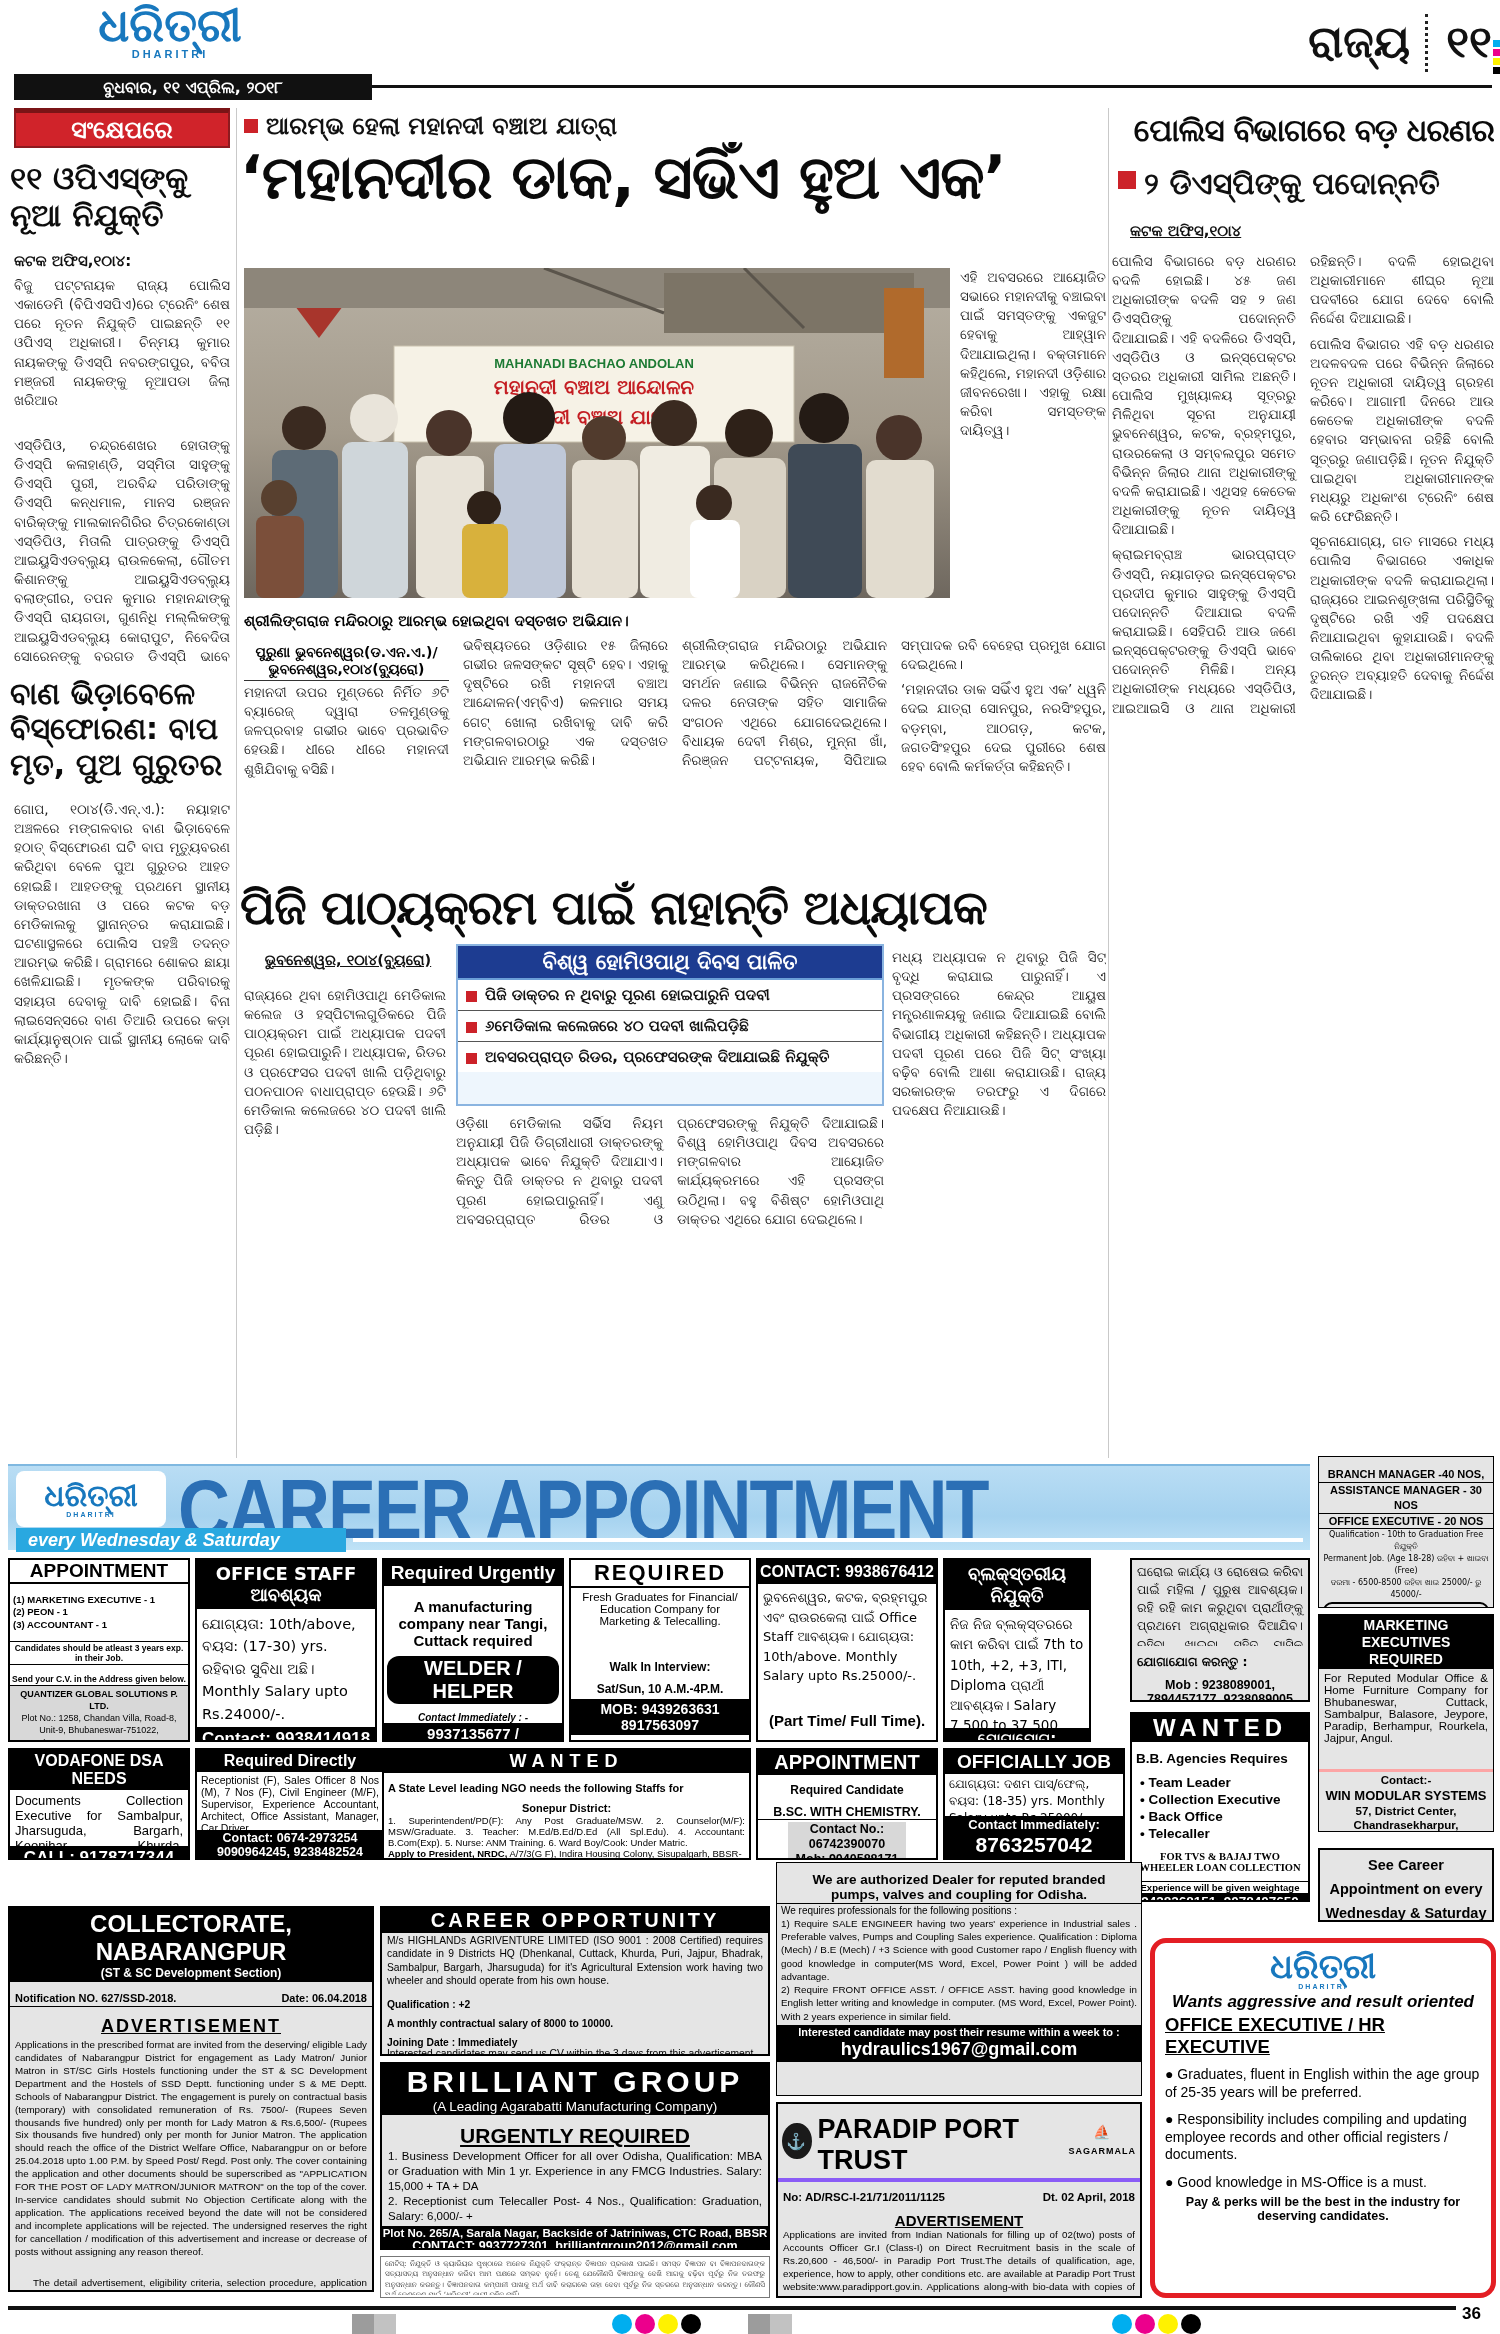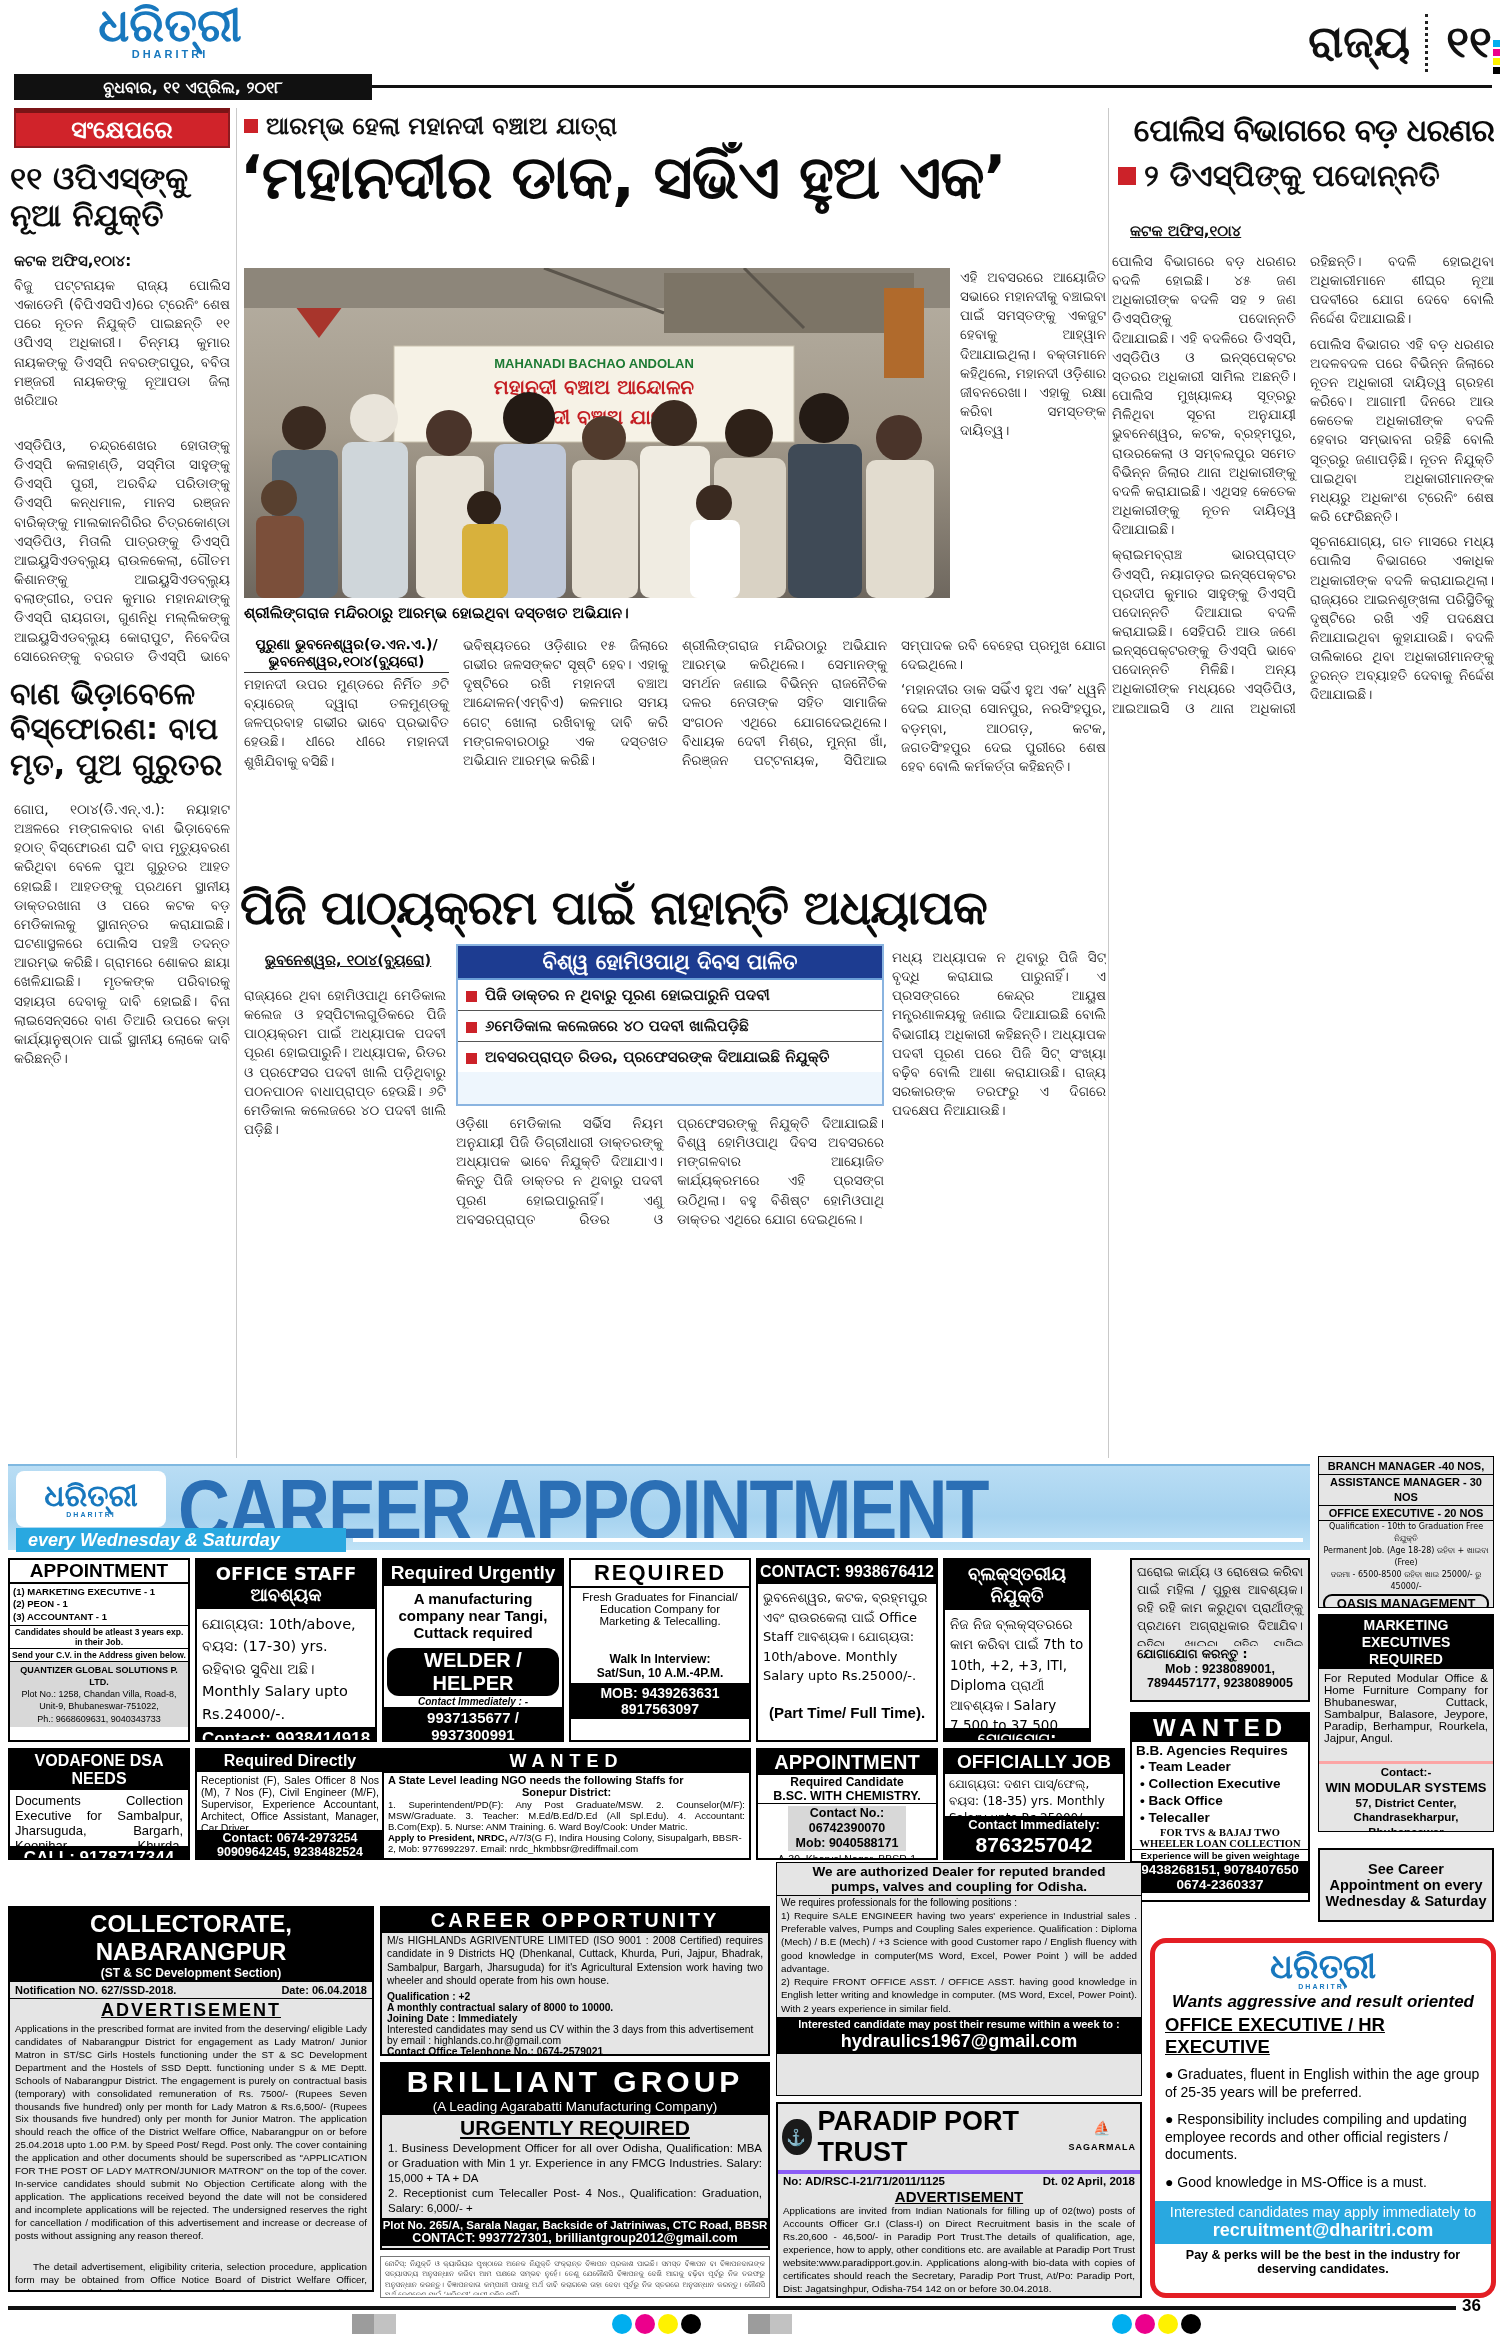--- a/index.html
+++ b/index.html
@@ -43,21 +43,21 @@
   .sched-line { background:#fff; height:4px; }
 
   
   .adbox { border:2px solid #000; background:#fff; overflow:hidden; }
   .adbox-thin { border:1px solid #000; background:#e5e5e5; overflow:hidden; }
   .ad-head { background:#000; color:#fff; font-weight:bold; text-align:center; }
   .ad-head-outline { border:2px solid #000; color:#000; font-weight:800; text-align:center; }
   .ad-bar { background:#000; color:#fff; font-weight:bold; text-align:center; }
   .gray-block { background:#d8d8d8; text-align:center; font-weight:bold; }
   .ctr { text-align:center; }
-  .b { font-weight:bold; }
+  .b { font-weight:bold;margin-top:8px; }
   .i { font-style:italic; }
   .u { text-decoration:underline; }
 
   
   #dharitri-ad { border:5px solid #e31e24; border-radius:16px; background:#fff; }
   .cyan-bar { background:#29a8e0; color:#fff; text-align:center; }
 
   
   .reg-dot { width:20px; height:20px; border-radius:50%; display:inline-block; margin-right:3px; }
   .reg-sq { width:22px; height:22px; display:inline-block; }
@@ -468,24 +468,20 @@
   <div id="dharitri-ad" class="abs" style="left:1150px; top:1938px; width:346px; height:360px; padding:6px 10px;">
     <div class="ctr">
       <div class="logo-odia odia" style="font-size:34px; line-height:1;">ଧରିତ୍ରୀ</div>
       <div style="color:#1878be; font-size:7px; font-weight:bold; letter-spacing:2px;">DHARITRI</div>
     </div>
     <div class="ctr b i" style="font-size:17px; margin-top:2px;">Wants aggressive and result oriented</div>
     <div class="b u" style="font-size:18.5px; margin-top:2px;">OFFICE EXECUTIVE / HR EXECUTIVE</div>
     <div style="font-size:14px; line-height:1.25; margin-top:8px;">● <span>Graduates, fluent in English within the age group of 25-35 years will be preferred.</span></div>
     <div style="font-size:14px; line-height:1.25; margin-top:10px;">● <span>Responsibility includes compiling and updating employee records  and other official registers / documents.</span></div>
     <div style="font-size:14px; line-height:1.25; margin-top:10px;">● <span>Good knowledge in MS-Office is a must.</span></div>
-    <div class="cyan-bar" style="margin:10px -10px 0; padding:3px 4px;">
-      <div style="font-size:14.5px;">Interested candidates may apply immediately to</div>
-      <div class="b" style="font-size:18px;">recruitment@dharitri.com</div>
-    </div>
     <div class="ctr b" style="font-size:12.5px; margin-top:4px;">Pay &amp; perks will be the best in the industry for deserving candidates.</div>
   </div>
 
   <div class="abs rule" style="left:8px; top:2306px; width:1448px; height:4px;"></div>
   <div class="abs b" style="left:1462px; top:2296px; font-size:17px;">36</div>
 
   <div class="abs" style="left:352px; top:2314px;">
     <span class="reg-sq" style="background:#9c9c9c;"></span><span class="reg-sq" style="background:#c2c2c2;"></span>
   </div>
   <div class="abs" style="left:612px; top:2314px;">

